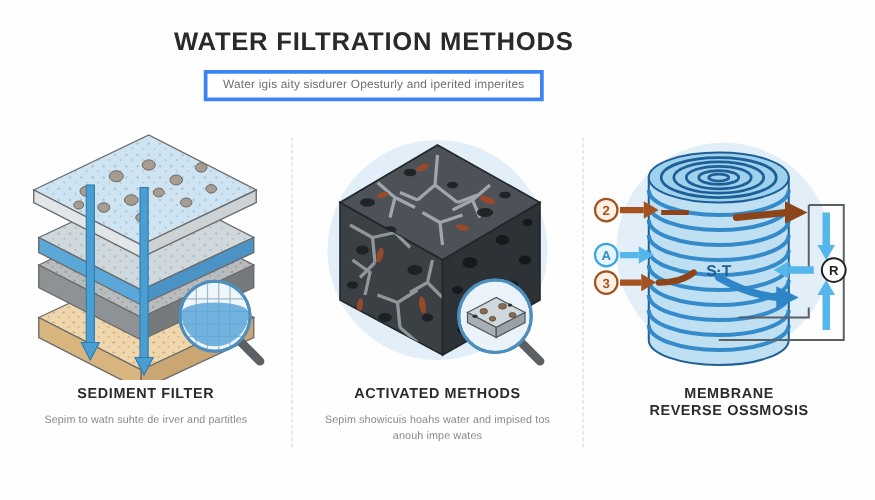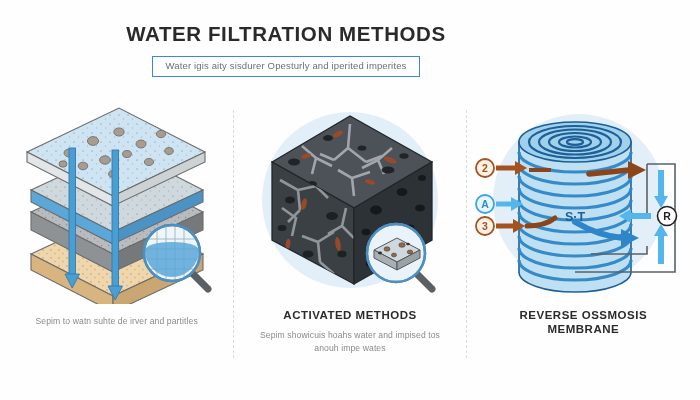--- a/index.html
+++ b/index.html
@@ -17,36 +17,36 @@
   }
   #infographic {
     position: absolute;
     inset: 0;
     background: #fefefe;
   }
   
   .header {
     position: absolute;
     top: 22px;
-    left: 4px;
+    left: 17px;
     width: 564px;
     text-align: center;
   }
   .main-title {
     font-size: 20.5px;
     font-weight: bold;
     letter-spacing: 0.6px;
     color: #2a2a2a;
     margin: 0;
   }
   .subtitle-box {
     display: inline-block;
     margin-top: 10px;
     padding: 4px 12px 5px 12px;
-    border: 1px solid #3b82f6;
+    border: 3px solid #3b82f6;
     background: #ffffff;
     font-size: 9.5px;
     color: #6f6f6f;
     letter-spacing: 0.15px;
     line-height: 1.1;
   }
   
   .panels {
     position: absolute;
     top: 104px;
@@ -191,20 +191,21 @@
               <line x1="157" y1="122" x2="157" y2="176"></line>
               <line x1="166" y1="122" x2="166" y2="176"></line>
               <line x1="175" y1="124" x2="175" y2="174"></line>
             </g>
             <path d="M136,146 a27,27 0 0 0 54,0 a27,8 0 0 0 -54,0 z" fill="#5aa7d8" opacity="0.85"></path>
             <circle cx="163" cy="149" r="28" fill="none" stroke="#4d8fbe" stroke-width="2.4"></circle>
           </g>
         </svg>
       </div>
       <div class="caption">
+        <div class="cap-title">SEDIMENT FILTER</div>
         <div class="cap-desc">Sepim to watn suhte de irver and partitles</div>
       </div>
     </div>
 
     <div class="panel">
       <div class="art">
         <svg width="215" height="200" viewBox="0 0 215 200">
           <defs>
             <clipPath id="cube-top">
                 <polygon points="30,58 108,12 190,58 112,104"></polygon>
@@ -385,20 +386,20 @@
             <line x1="180" y1="112" x2="160" y2="112" stroke="#54b6ea" stroke-width="6"></line>
             <polygon points="160,105 148,112 160,119" fill="#54b6ea"></polygon>
           </g>
           <g>
             <circle cx="196" cy="112" r="9.5" fill="#ffffff" stroke="#222222" stroke-width="1.6"></circle>
             <text x="196" y="116" font-size="10.5" font-family="Liberation Sans, sans-serif" font-weight="bold" fill="#222222" text-anchor="middle">R</text>
           </g>
         </svg>
       </div>
       <div class="caption">
+        <div class="cap-title">MEMBRANE</div>
         <div class="cap-title">REVERSE OSSMOSIS</div>
-        <div class="cap-title">MEMBRANE</div>
         <div class="cap-desc"></div>
       </div>
     </div>
 
   </div>
 </div>
 
 </body></html>

